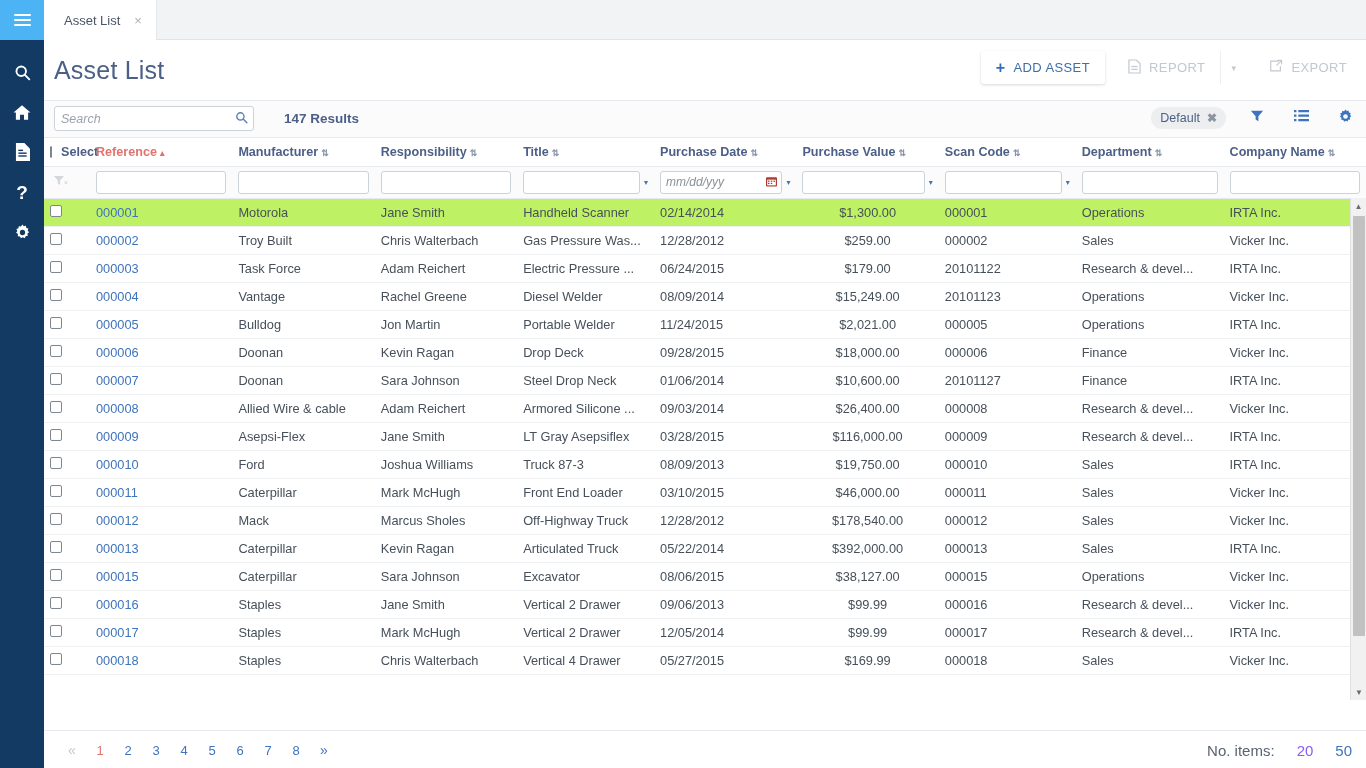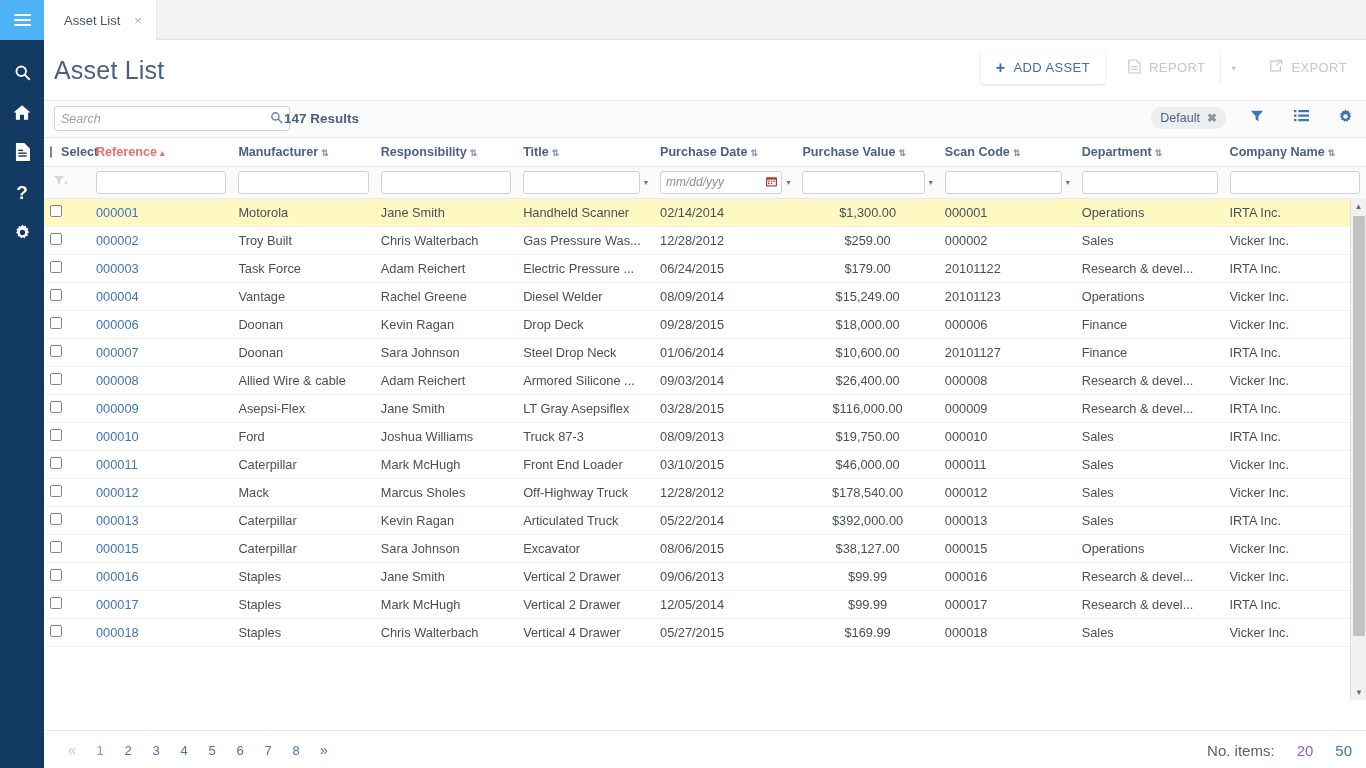--- a/index.html
+++ b/index.html
@@ -95,21 +95,21 @@
     border-top: 1px solid #e6e9ed;
   }
 
   .toolbar {
     position: relative; height: 37px;
     border-bottom: 1px solid #e6e9ed;
     background: #fbfbfc;
   }
   .search-wrap {
     position: absolute; left: 10px; top: 5px;
-    width: 236px; height: 25px;
+    width: 200px; height: 25px;
     border: 1px solid #ccd2d9; border-radius: 3px;
     background: #fff; display: flex; align-items: center;
   }
   .search-input {
     flex: 1; border: 0; outline: 0; height: 23px;
     padding: 0 6px; font-size: 12.5px; font-style: italic; color: #9aa2ab;
     font-family: "Liberation Sans", sans-serif; background: transparent;
   }
   .search-input::placeholder { color: #9aa2ab; font-style: italic; }
   .search-btn {
@@ -168,21 +168,21 @@
   }
   .fcaret { color: #3f74bd; font-size: 8px; flex: 0 0 auto; cursor: pointer; }
   .cal { color: #c0392b; font-size: 11px; }
   .clearfilter { color: #d3d7db; font-size: 12px; padding-left: 4px; }
 
   tbody td {
     height: 28px; font-size: 12.8px; color: #47505a; padding: 0 6px;
     border-bottom: 1px solid #eef0f2; white-space: nowrap; overflow: hidden;
     text-overflow: ellipsis; vertical-align: middle;
   }
-  tbody tr.sel td { background: #fef9c3; margin-left: 32px; }
+  tbody tr.sel td { background: #bef264; margin-left: 32px; }
   td.ref a { color: #3f74bd; text-decoration: none; cursor: pointer; }
 
   .cb {
     width: 12px; height: 12px; border: 1px solid #7d8792; border-radius: 2px;
     background: #fff; display: inline-block; cursor: pointer;
   }
 
   
   col.c-sel  { width: 42px; }
   col.c-ref  { width: 130px; }
@@ -534,20 +534,32 @@
             <td>Rachel Greene</td>
             <td>Diesel Welder</td>
             <td>08/09/2014</td>
             <td class="num">$15,249.00</td>
             <td>20101123</td>
             <td>Operations</td>
             <td>Vicker Inc.</td>
           </tr>
           <tr class="">
             <td><span class="cb"></span></td>
+            <td class="ref"><a>000005</a></td>
+            <td>Bulldog</td>
+            <td>Jon Martin</td>
+            <td>Portable Welder</td>
+            <td>11/24/2015</td>
+            <td class="num">$2,021.00</td>
+            <td>000005</td>
+            <td>Operations</td>
+            <td>IRTA Inc.</td>
+          </tr>
+          <tr class="">
+            <td><span class="cb"></span></td>
             <td class="ref"><a>000006</a></td>
             <td>Doonan</td>
             <td>Kevin Ragan</td>
             <td>Drop Deck</td>
             <td>09/28/2015</td>
             <td class="num">$18,000.00</td>
             <td>000006</td>
             <td>Finance</td>
             <td>Vicker Inc.</td>
           </tr>

